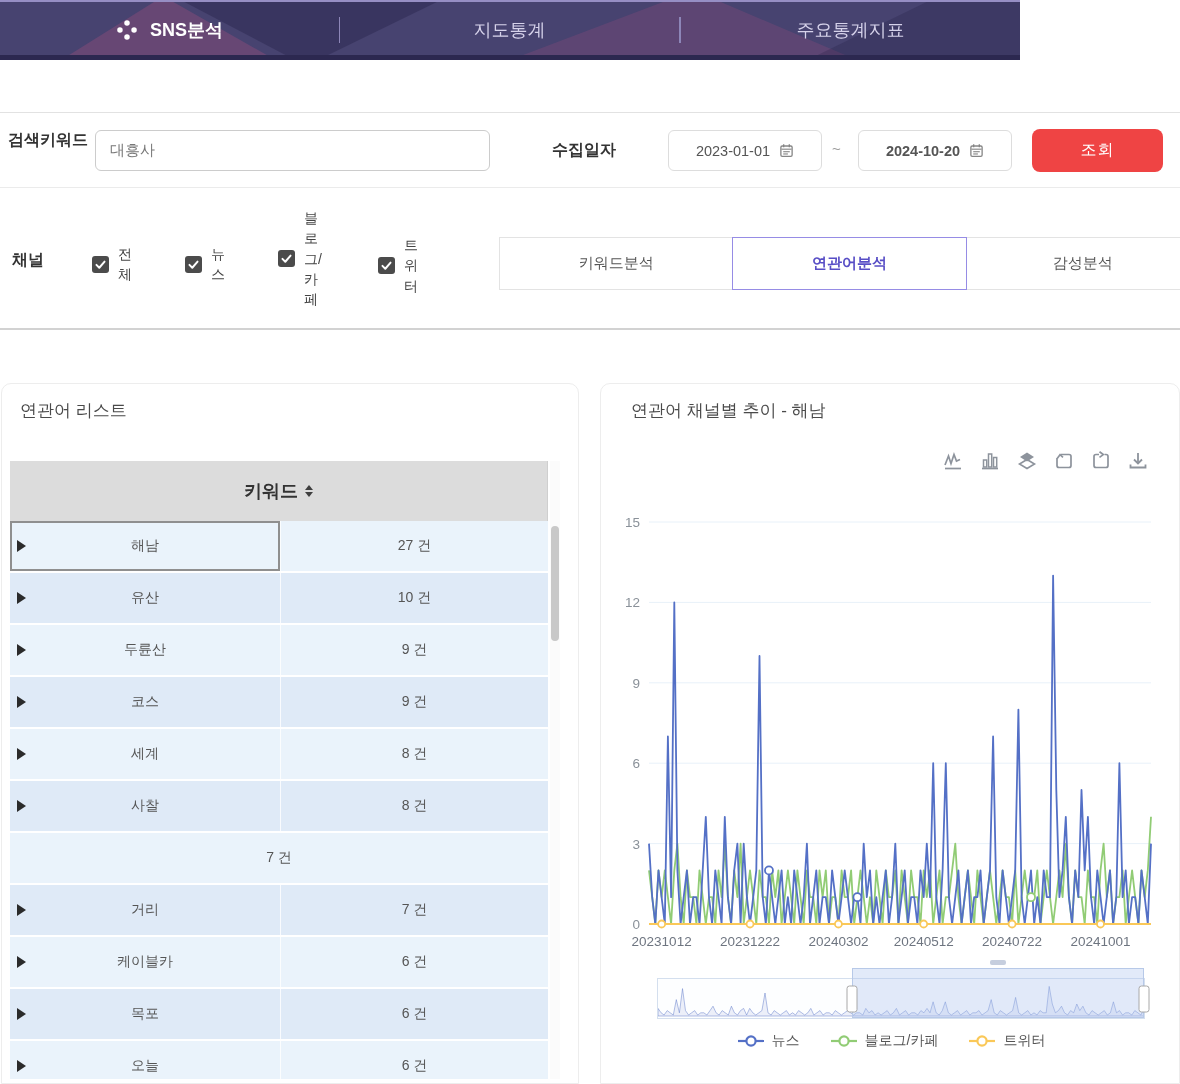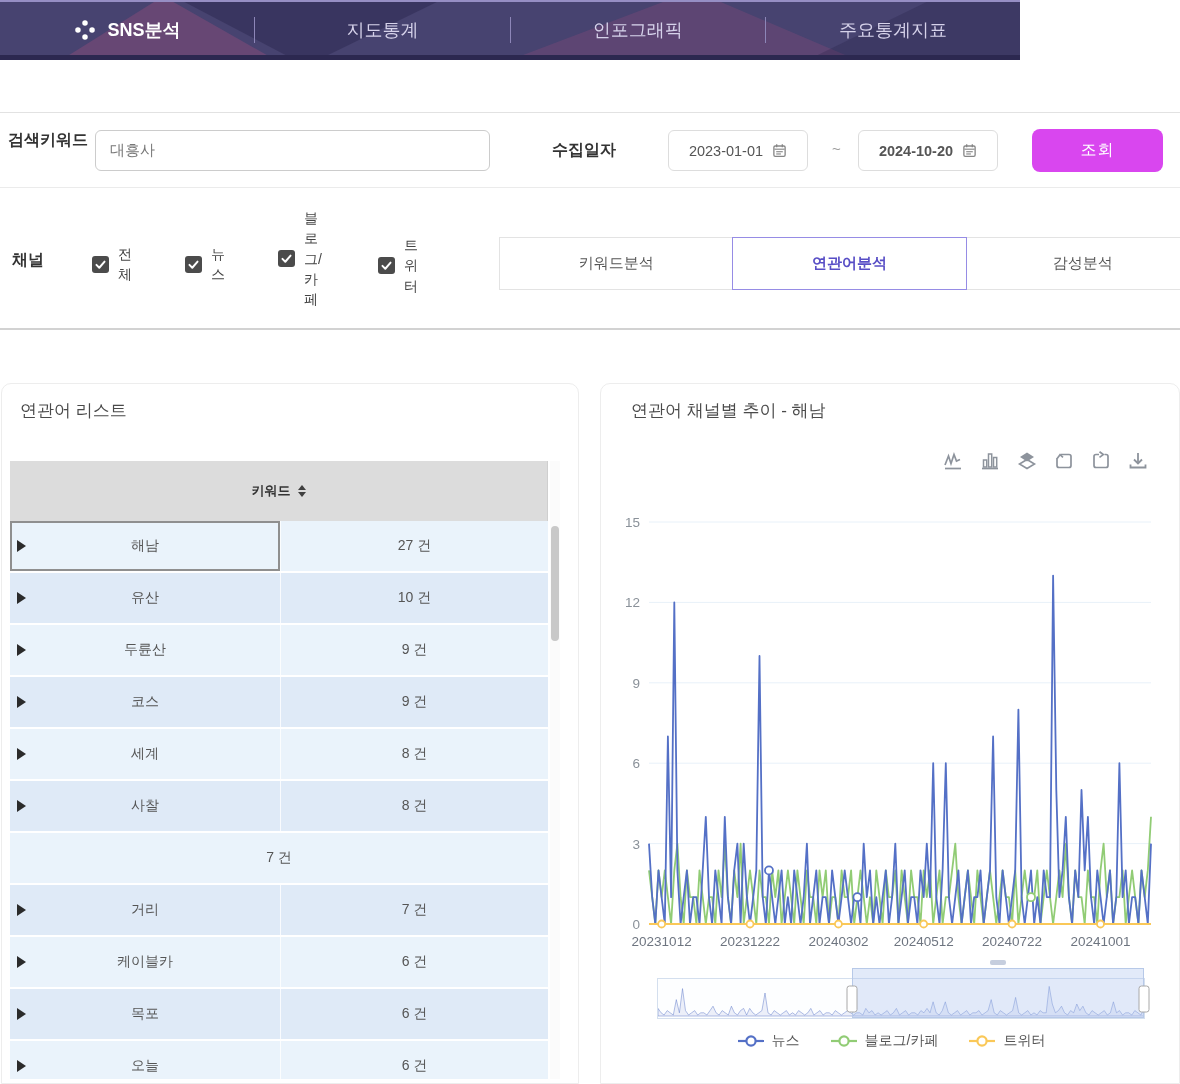--- a/index.html
+++ b/index.html
@@ -24,27 +24,27 @@
   
   #search-form { position:absolute; left:0; top:112px; width:1180px; height:218px;
     border-top:1px solid #e2e2e2; border-bottom:2px solid #d2d2d2; }
   #row-keyword { position:absolute; left:0; top:0; width:1180px; height:75px; border-bottom:1px solid #ebebeb; }
   .form-label { color:#333; font-weight:bold; font-size:16px; line-height:1.3; text-align:center; }
   #keyword-label { position:absolute; left:6px; top:17px; width:84px; word-break:break-all; }
   #keyword-input { position:absolute; left:95px; top:17px; width:395px; height:41px;
     border:1px solid #ccc; border-radius:6px; padding:0 14px; font-size:15px; color:#777;
     font-family:inherit; outline:none; background:#fff; }
   #date-label { position:absolute; left:552px; top:27px; }
-  .date-box { position:absolute; top:17px; width:140px; height:41px; border:1px solid #ddd;
+  .date-box { position:absolute; top:17px; width:154px; height:41px; border:1px solid #ddd;
     border-radius:6px; background:#fff; display:flex; align-items:center; justify-content:center;
     gap:9px; font-size:14.5px; color:#555; cursor:pointer; }
   #date-from { left:668px; } #date-to { left:858px;font-weight:bold; }
   #date-tilde { position:absolute; left:832px; top:27px; color:#999; font-size:15px; }
   #search-button { position:absolute; left:1032px; top:16px; width:131px; height:43px;
-    background:#d946ef; border:none; border-radius:8px; color:#fff; font-size:16px;
+    background:#ef4444; border:none; border-radius:8px; color:#fff; font-size:16px;
     font-family:inherit; cursor:pointer; letter-spacing:1px; }
 
   #row-channel { position:absolute; left:0; top:76px; width:1180px; height:142px; }
   #channel-label { position:absolute; left:12px; top:61px; }
   .chk-group { position:absolute; display:flex; align-items:center; gap:9px; }
   .chk-box { width:17px; height:17px; background:#4b4b4b; border-radius:3px; flex:0 0 auto;
     display:flex; align-items:center; justify-content:center; cursor:pointer; }
   .chk-label { width:15px; font-size:14px; color:#444; line-height:1.45; word-break:break-all; }
 
   #analysis-tabs { position:absolute; left:467px; top:48px; width:701px; height:53px; display:flex;margin-left:32px; }
@@ -58,21 +58,21 @@
     border:1px solid #ededed; border-radius:10px 10px 0 0; }
   #left-card { left:1px; width:578px; }
   #right-card { left:600px; width:580px; }
   .card-title { position:absolute; left:18px; top:15px; font-size:17px; color:#4a4a4a; }
   #right-card .card-title { left:30px; }
 
   
   #table-wrap { position:absolute; left:8px; top:77px; width:538px; height:618px; overflow:hidden; }
   #table-header { display:flex; height:60px; background:#dcdcdc; }
   .th { display:flex; align-items:center; justify-content:center; gap:7px;
-    font-weight:bold; font-size:13px; color:#333; cursor:pointer; }
+    font-weight:bold; font-size:18px; color:#333; cursor:pointer; }
   .th:first-child { width:271px; border-right:1px solid #cfcfcf; }
   .th:last-child { flex:1; }
   .sort-icon { display:flex; flex-direction:column; gap:2px; }
   .sort-icon i { width:0; height:0; border-left:4px solid transparent; border-right:4px solid transparent; display:block; }
   .sort-icon .up { border-bottom:5px solid #3f3f3f; }
   .sort-icon .dn { border-top:5px solid #3f3f3f; }
   .trow { display:flex; height:52px; border-bottom:2px solid #fff; cursor:pointer; }
   .trow:nth-child(odd) { background:#eaf3fb; }
   .trow:nth-child(even) { background:#dfeaf7; }
   .td { position:relative; display:flex; align-items:center; justify-content:center;
@@ -123,23 +123,20 @@
             </g>
           </svg>
         </span>
         <span>SNS분석</span>
       </div>
       <div class="nav-sep"></div>
       <div class="nav-item">
         <span>지도통계</span>
       </div>
       <div class="nav-sep"></div>
-      <div class="nav-item">
-        <span>인포그래픽</span>
-      </div>
       <div class="nav-sep"></div>
       <div class="nav-item">
         <span>주요통계지표</span>
       </div>
     </div>
   <div class="bottom-strip"></div>
 </header>
 
 <section id="search-form">
   <div id="row-keyword">

